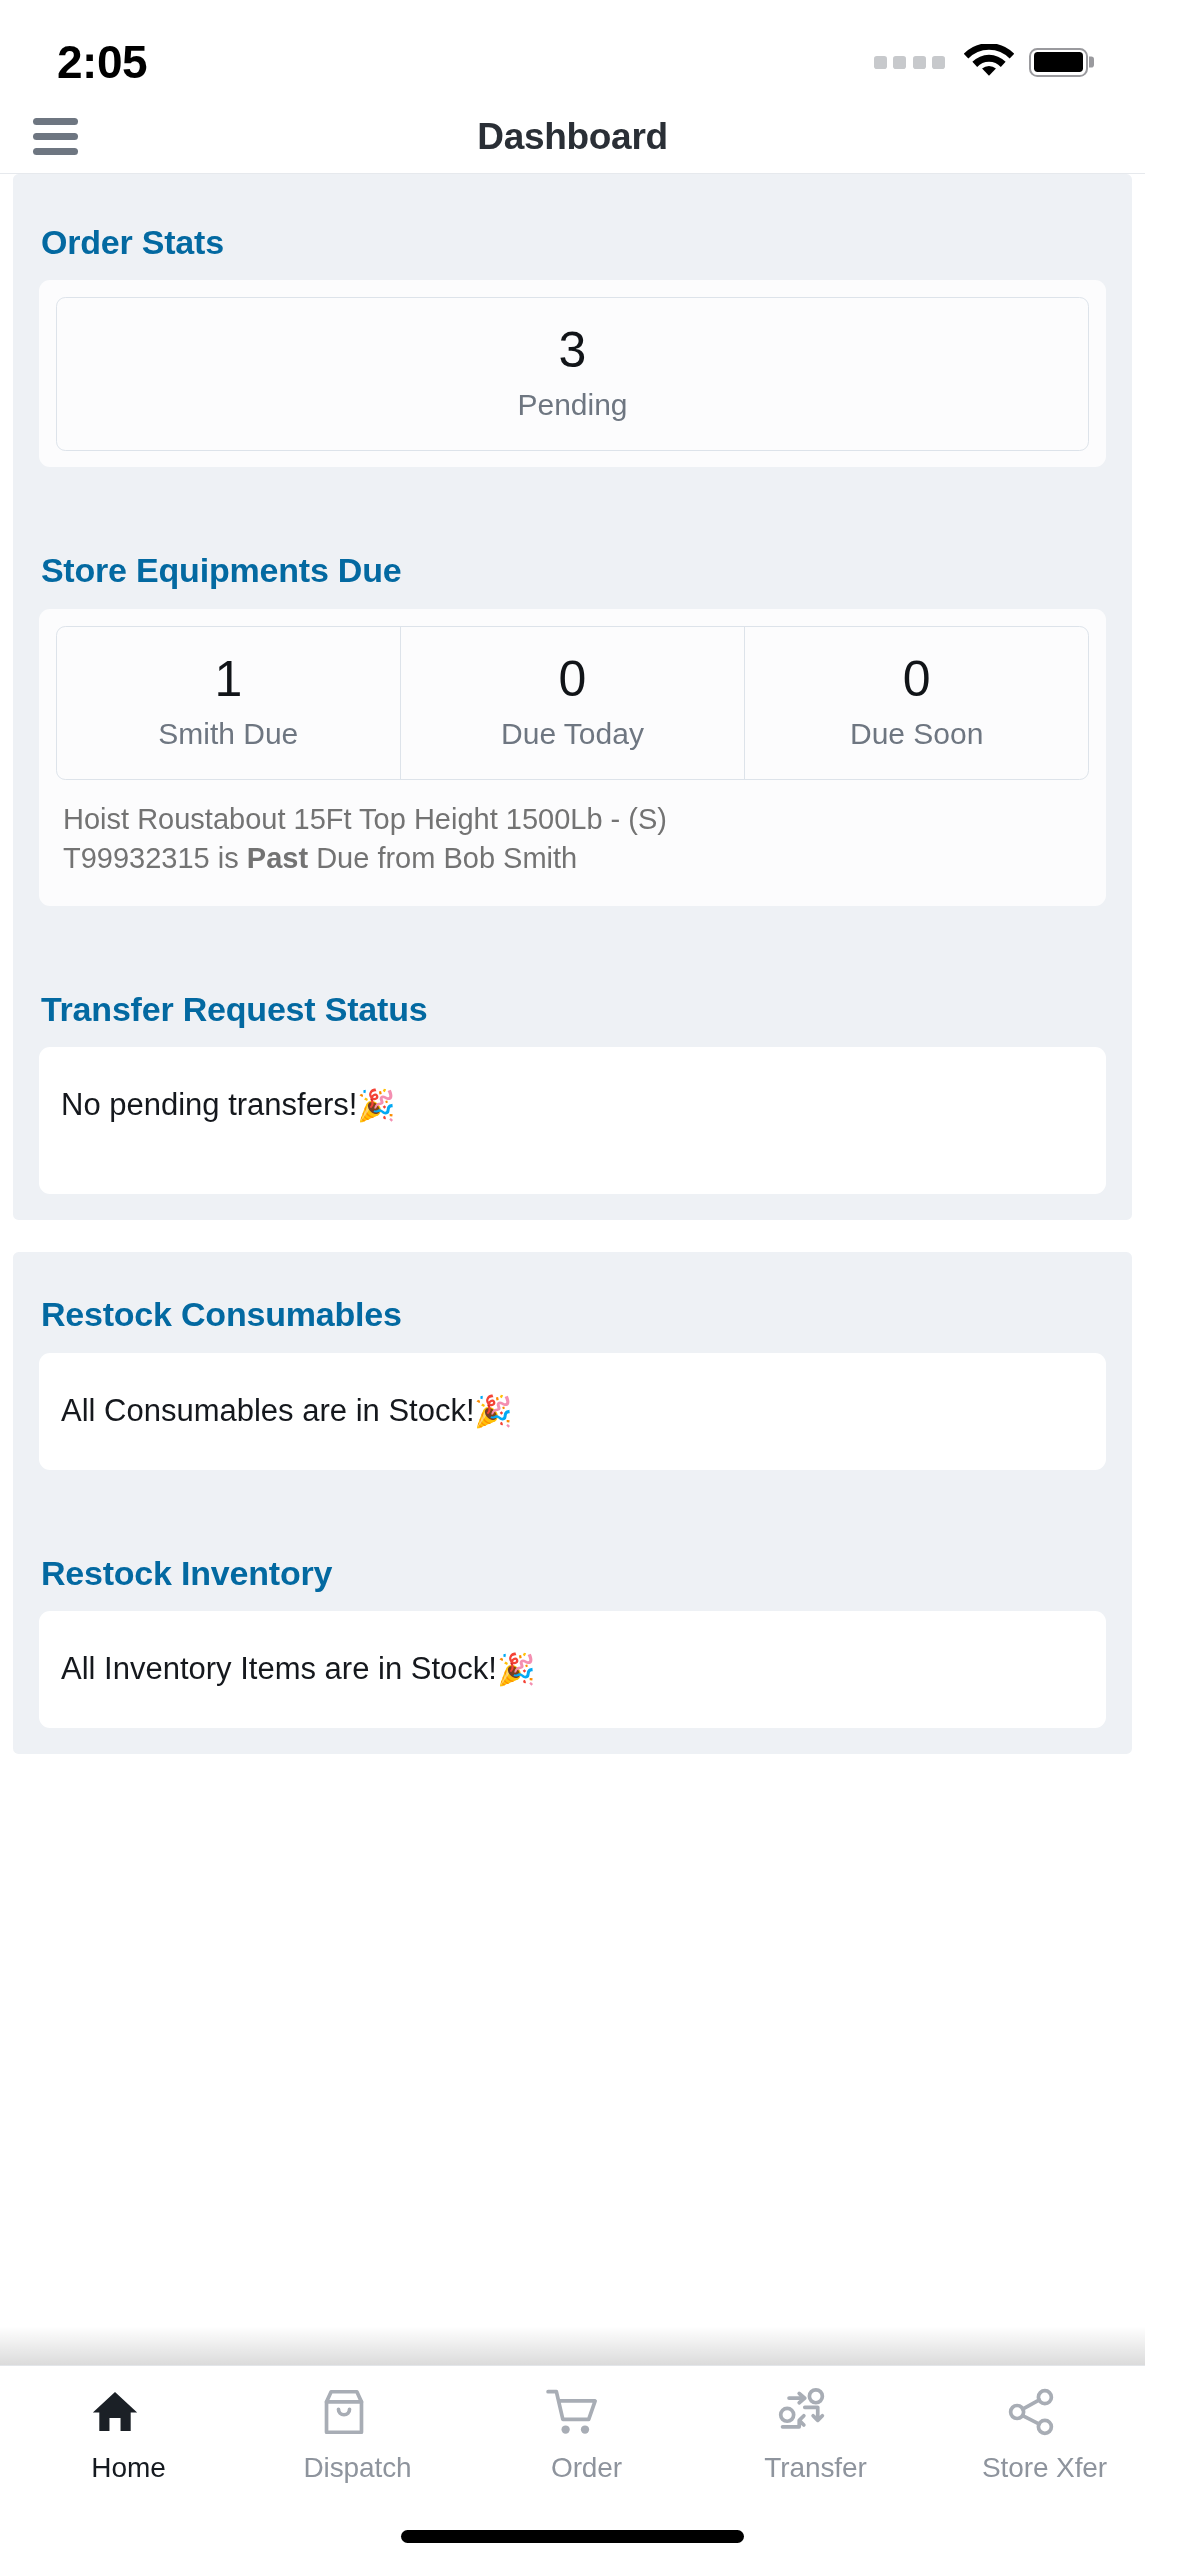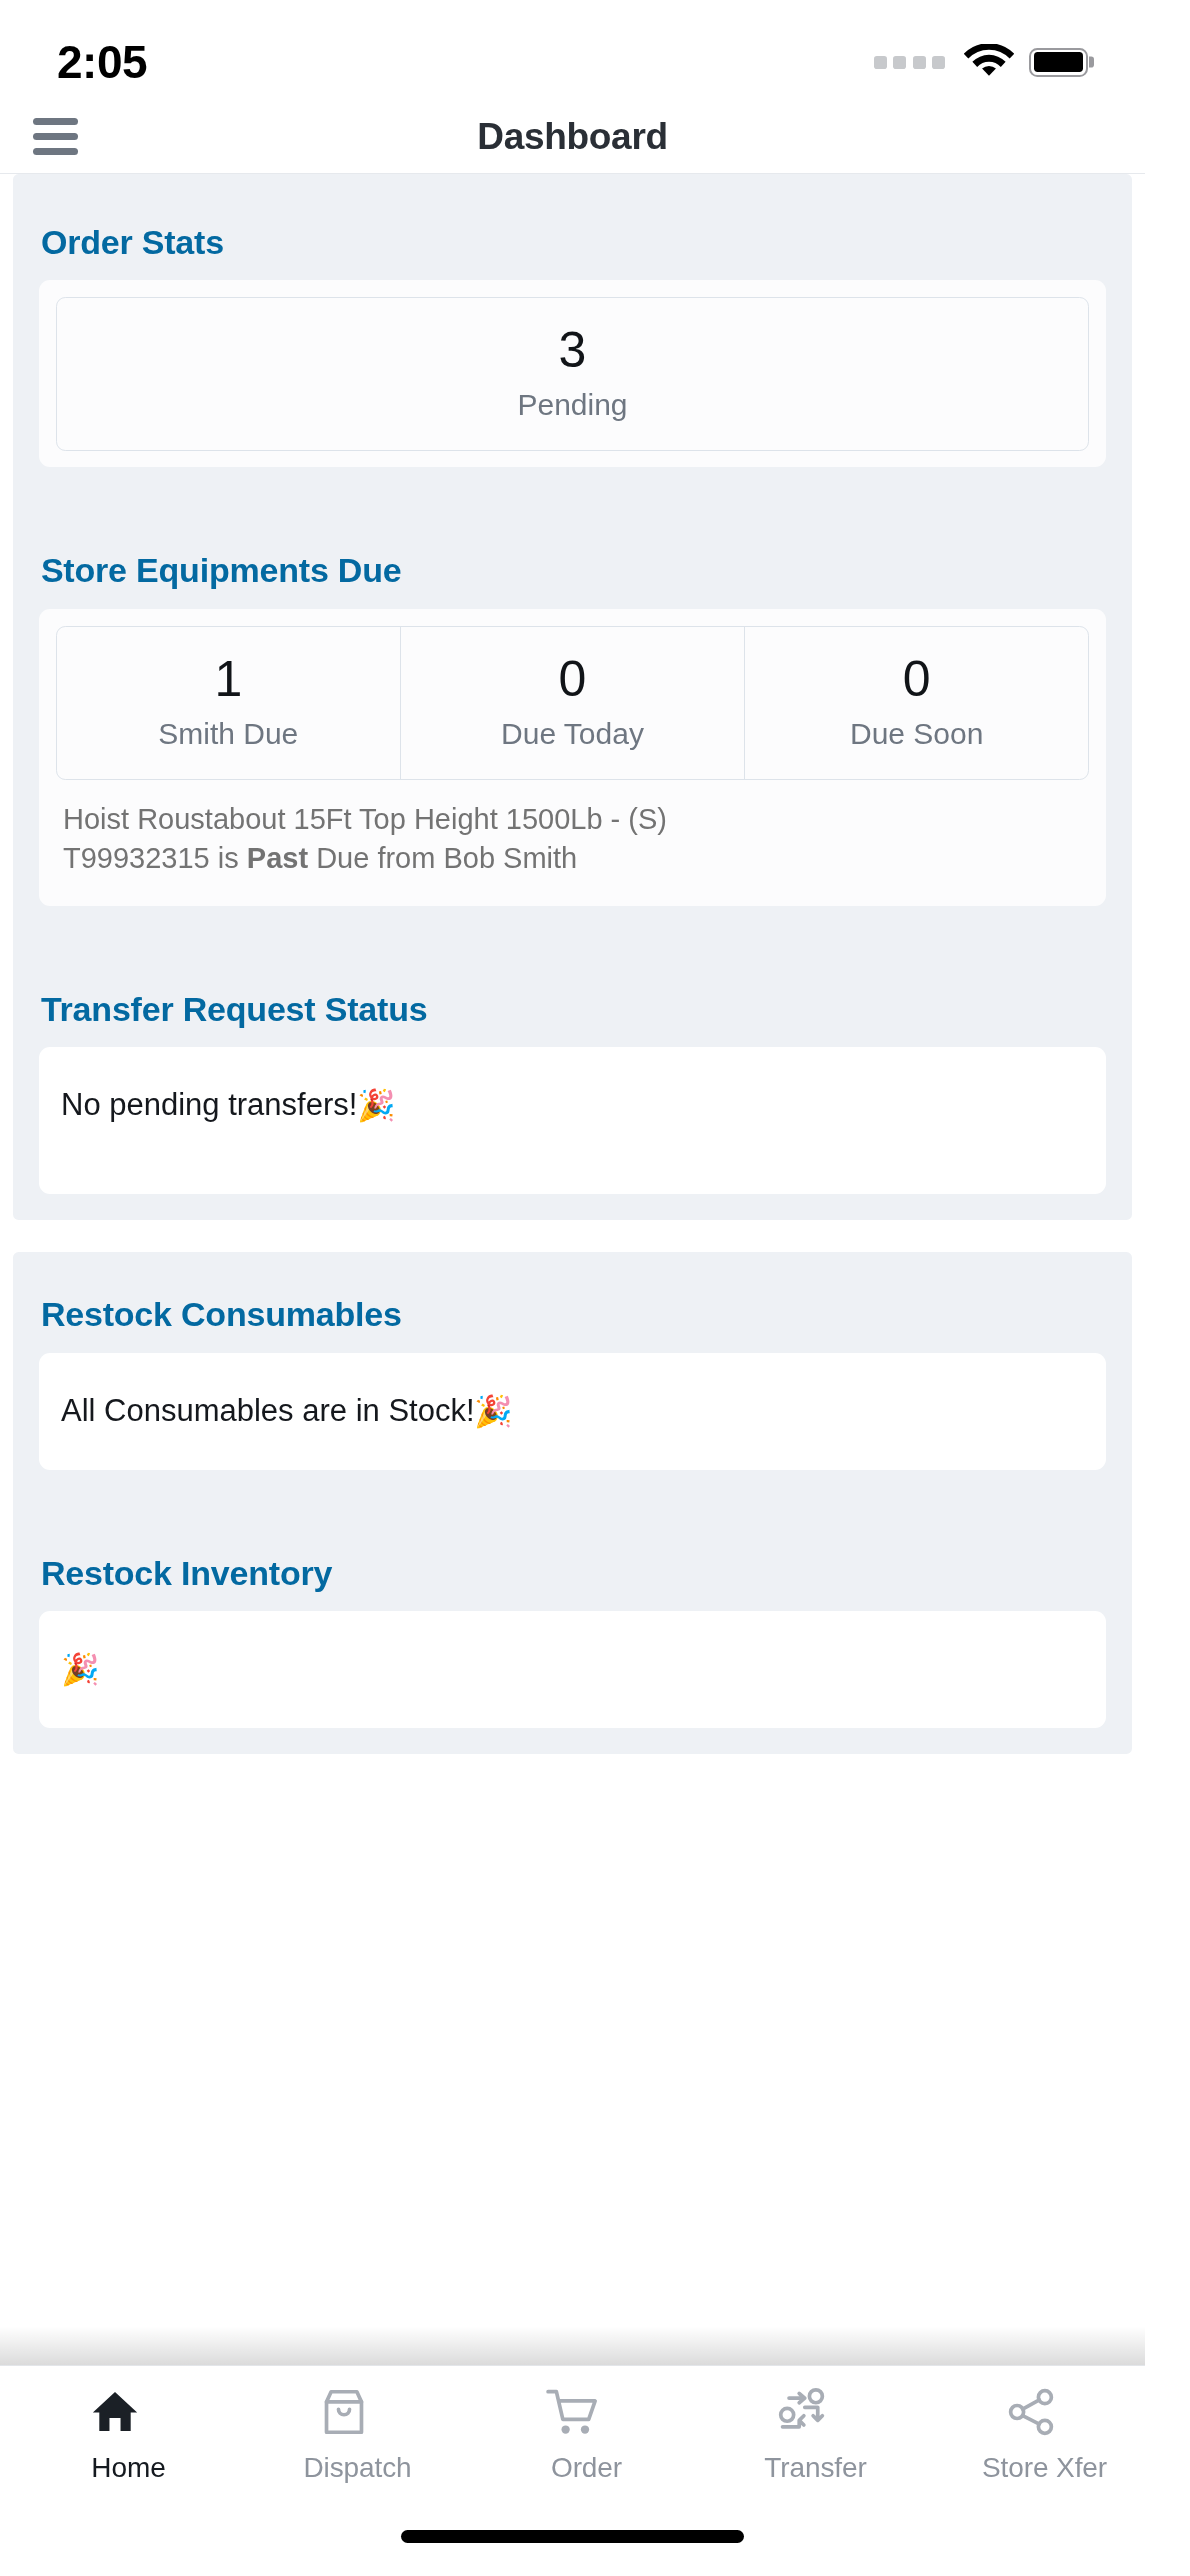--- a/index.html
+++ b/index.html
@@ -341,20 +341,21 @@
         <div class="block-title">Restock Consumables</div>
         <div class="msg-card">
           <span>All Consumables are in Stock! </span>
             <span class="emoji">🎉</span>
         </div>
       </div>
 
       <div class="block" style="margin-top:41px;">
         <div class="block-title">Restock Inventory</div>
         <div class="msg-card">
+          <span>All Inventory Items are in Stock! </span>
             <span class="emoji">🎉</span>
         </div>
       </div>
 
     </div>
 
     <div class="fade-bottom"></div>
   </div>
 
   <div class="tab-bar">

